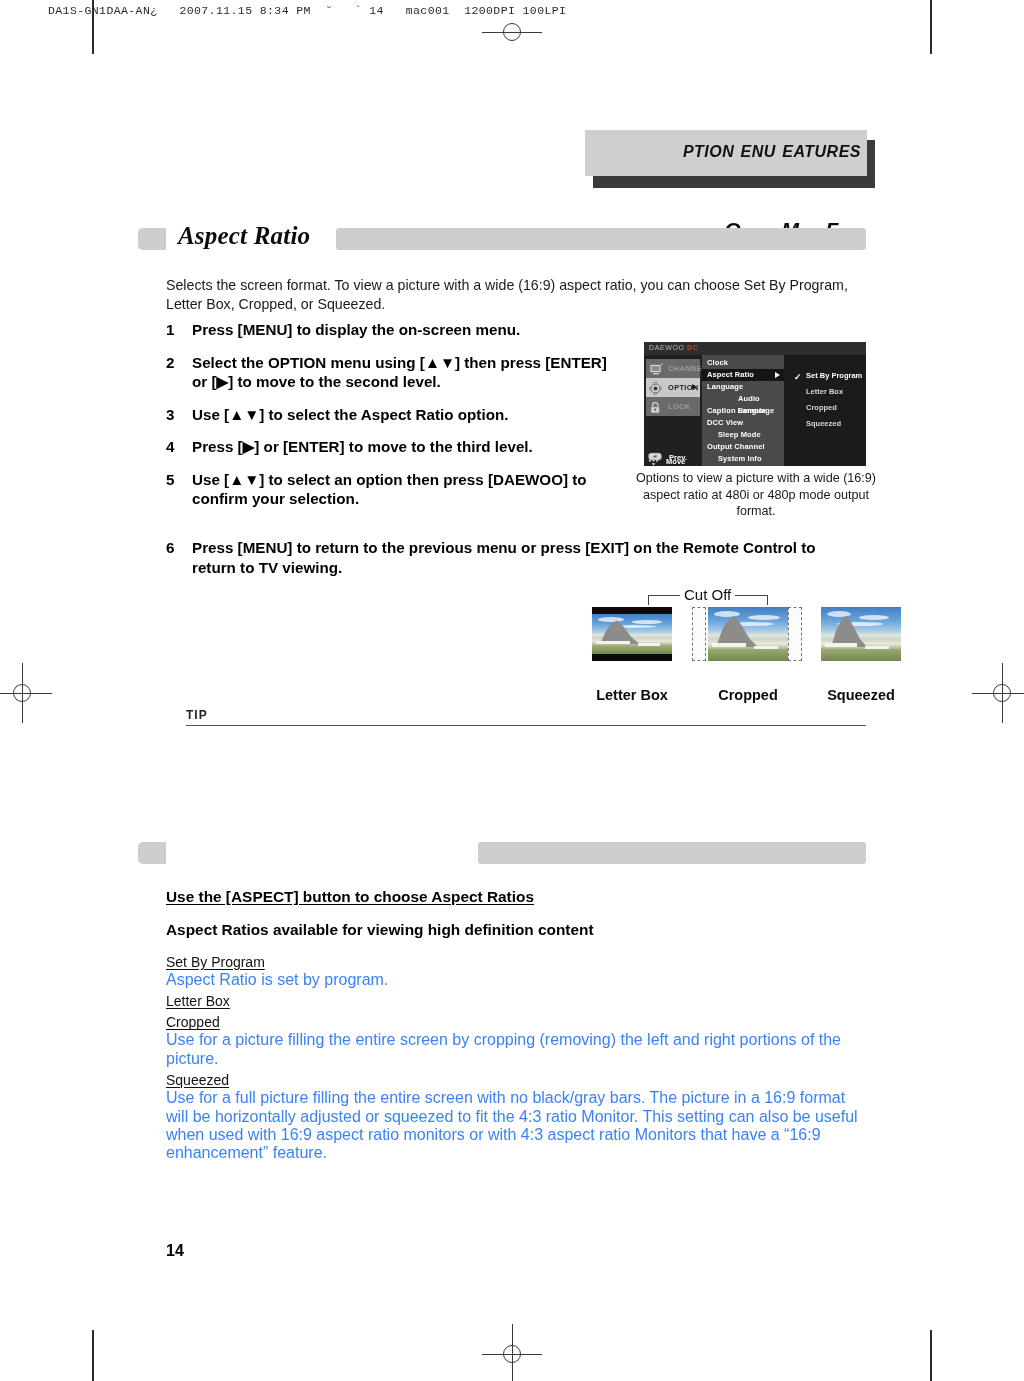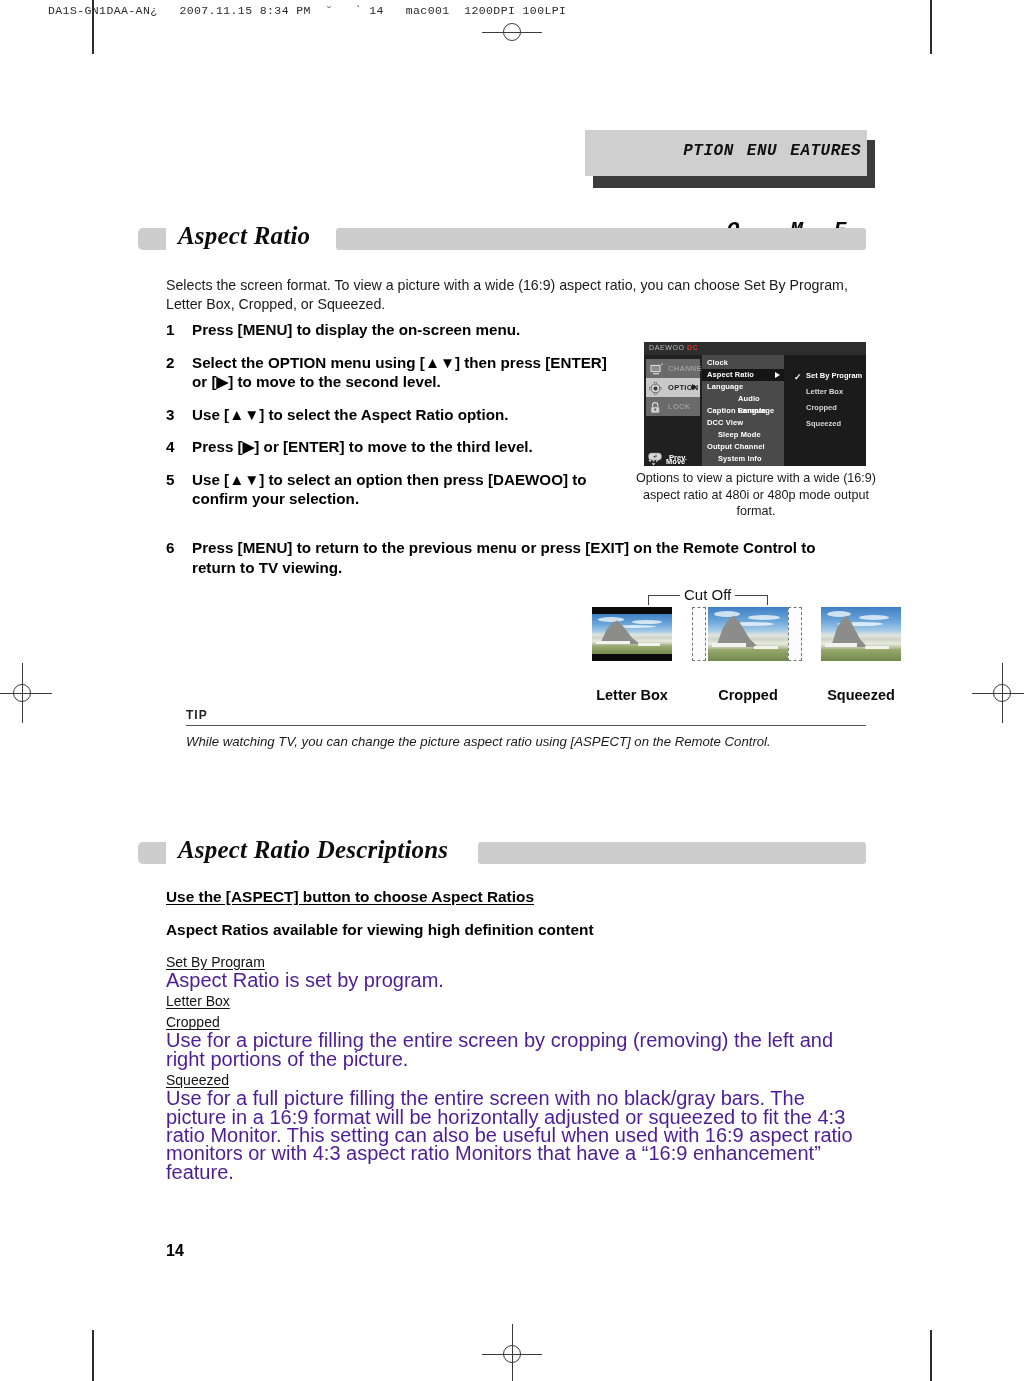--- a/index.html
+++ b/index.html
@@ -26,21 +26,21 @@
   .reg .c { position:absolute; left:5px; top:5px; width:18px; height:18px;
             border:1px solid #3a3a3a; border-radius:50%; }
   .reg .vv { position:absolute; left:13.5px; top:-16px; width:1px; height:60px; background:#3a3a3a; }
   .reg .hh { position:absolute; top:13.5px; left:-16px; height:1px; width:60px; background:#3a3a3a; }
 
   
   .headwrap { position: absolute; left: 585px; top: 130px; width: 290px; height: 58px; }
   .headshadow { position:absolute; left: 8px; top: 10px; width: 282px; height: 48px; background:#3b3b3b; }
   .headband   { position:absolute; left: 0px; top: 0px;  width: 282px; height: 46px; background:#cfcfcf; }
   .headtext   { position:absolute; right: 14px; top: 8px;
-                font-family:Liberation Mono, monospace; font-style: italic; font-weight: bold;
+                font-family:Liberation Sans, sans-serif; font-style: italic; font-weight: bold;
                 font-size: 21px; letter-spacing: 0.5px; color:#111; white-space: nowrap; }
   .headtext .cap { font-size: 21px; }
   .headtext .sm  { font-size: 16px; }
 
   
   .sectionbar { position:absolute; height: 26px; }
   .sectionbar .chip { position:absolute; left:0; top:2px; width:28px; height:22px;
                       background:#cdcdcd; border-radius:5px 0 0 5px; }
   .sectionbar .rail { position:absolute; top:2px; height:22px; background:#cdcdcd;
                       border-radius:3px; right:0; }
@@ -127,21 +127,21 @@
               letter-spacing:1px; color:#222; }
   .tiprule { height:1px; background:#555; margin-top:3px; }
   .tiptext { margin-top:8px; font-size:13.2px; font-style:italic; color:#1a1a1a; }
 
   
   .d-h2 { position:absolute; font-size:15.4px; font-weight:bold; color:#000;
           text-decoration:underline; text-underline-offset:2px; }
   .d-h2b{ position:absolute; font-size:15.4px; font-weight:bold; color:#000; }
   .d-term { font-size:14px; color:#111; text-decoration:underline; text-underline-offset:2px;
             display:inline-block; }
-  .d-body { font-size:20px; line-height:18.4px; color:#4c1d95; }
+  .d-body { font-size:16px; line-height:18.4px; color:#3b82f6; }
   .descblock { position:absolute; left:166px; width:700px; }
   .descblock .grp { margin-bottom:3px; }
 
   .pageno { position:absolute; left:166px; top:1242px; font-size:16px; font-weight:bold; color:#000; }
 </style>
 </head>
 <body>
 
 <div id="page">
 
@@ -356,27 +356,25 @@
         <div class="snow" style="left:44px;top:39px;width:24px;height:4px;"></div>
         <div class="grass" style="top:42px;height:12px;"></div>
       </div>
       <div class="cap" style="left:-10px;">Squeezed</div>
     </div>
   </div>
 
   <div class="tipwrap">
     <div class="tiplabel">TIP</div>
     <div class="tiprule"></div>
-    <div class="tiptext">While watching TV, you can change the picture aspect ratio using [ASPECT] on the Remote Control.</div>
   </div>
 
   <div class="sectionbar" style="left:138px;top:840px;width:728px;">
     <div class="chip"></div>
     <div class="rail" style="left:340px;width:388px;"></div>
-    <div class="ttl">Aspect Ratio Descriptions</div>
   </div>
 
   <div class="d-h2" style="left:166px;top:888px;">Use the [ASPECT] button to choose Aspect Ratios</div>
   <div class="d-h2b" style="left:166px;top:921px;">Aspect Ratios available for viewing high definition content</div>
 
   <div class="descblock" style="top:953px;">
     <div class="grp">
       <div class="d-term">Set By Program</div>
       <div class="d-body">Aspect Ratio is set by program.</div>
     </div>

